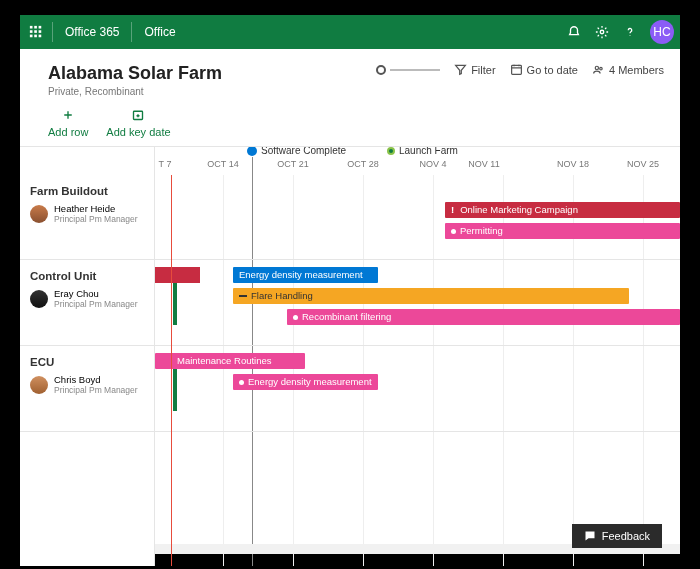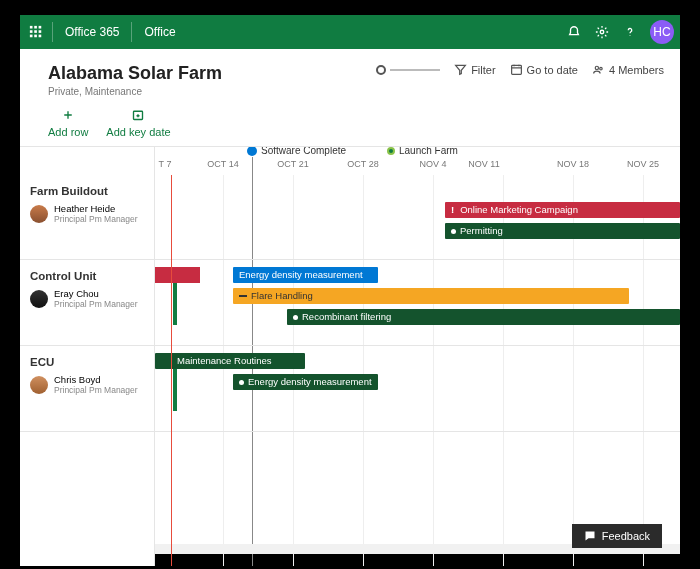--- a/index.html
+++ b/index.html
@@ -55,21 +55,21 @@
 .milestone { position:absolute; top:-2px; font-size:10px; display:flex; align-items:center; gap:4px; color:#333; }
 .ms-dot { width:10px; height:10px; border-radius:50%; }
 .ms-blue { background:#0078d4; }
 .ms-green { background:#107c41; border:2px solid #8bc34a; width:8px; height:8px; }
 
 .row-bg { position:absolute; left:0; right:0; border-bottom:1px solid #e5e5e5; }
 
 .bar { position:absolute; height:16px; border-radius:1px; color:#fff; font-size:9.5px; line-height:16px; padding:0 6px; white-space:nowrap; overflow:hidden; display:flex; align-items:center; gap:4px; }
 .bar .dot { width:5px; height:5px; border-radius:50%; background:#fff; flex-shrink:0; }
 .b-red { background:#c72c41; }
-.b-green { background:#14532d; }
+.b-green { background:#ec4899; }
 .b-blue { background:#0078d4; }
 .b-orange { background:#f5a623; color:#333; }
 .b-orange .dash { width:8px; height:1.5px; background:#333; }
 .stub { position:absolute; width:4px; background:#107c41; }
 .redblock { position:absolute; background:#c72c41; height:16px; }
 .excl { font-weight:bold; margin-right:2px; }
 
 .feedback { position:absolute; right:18px; bottom:6px; background:#2b2b2b; color:#fff; font-size:11px; padding:6px 12px; display:flex; align-items:center; gap:6px; cursor:pointer; }
 .feedback svg { width:12px; height:12px; fill:#fff; }
 
@@ -113,21 +113,21 @@
         <svg viewBox="0 0 16 16">
           <path d="M6 6a2 2 0 1 1 3 1.7c-.6.4-1 .8-1 1.8M8 12v.5"></path>
         </svg>
       </div>
   <div class="avatar-top">HC</div>
 </div>
 
 <div class="header">
   <div class="title-block">
     <h1>Alabama Solar Farm</h1>
-    <div class="sub">Private, Maintenance</div>
+    <div class="sub">Private, Recombinant</div>
   </div>
   <div class="spacer"></div>
   <div class="header-right">
     <div class="zoom">
       <div class="zoom-handle"></div>
           <div class="zoom-track"></div>
     </div>
     <div class="hbtn">
       <svg viewBox="0 0 16 16">
             <path d="M2 3h12l-5 6v4l-2 1v-5z"></path>

